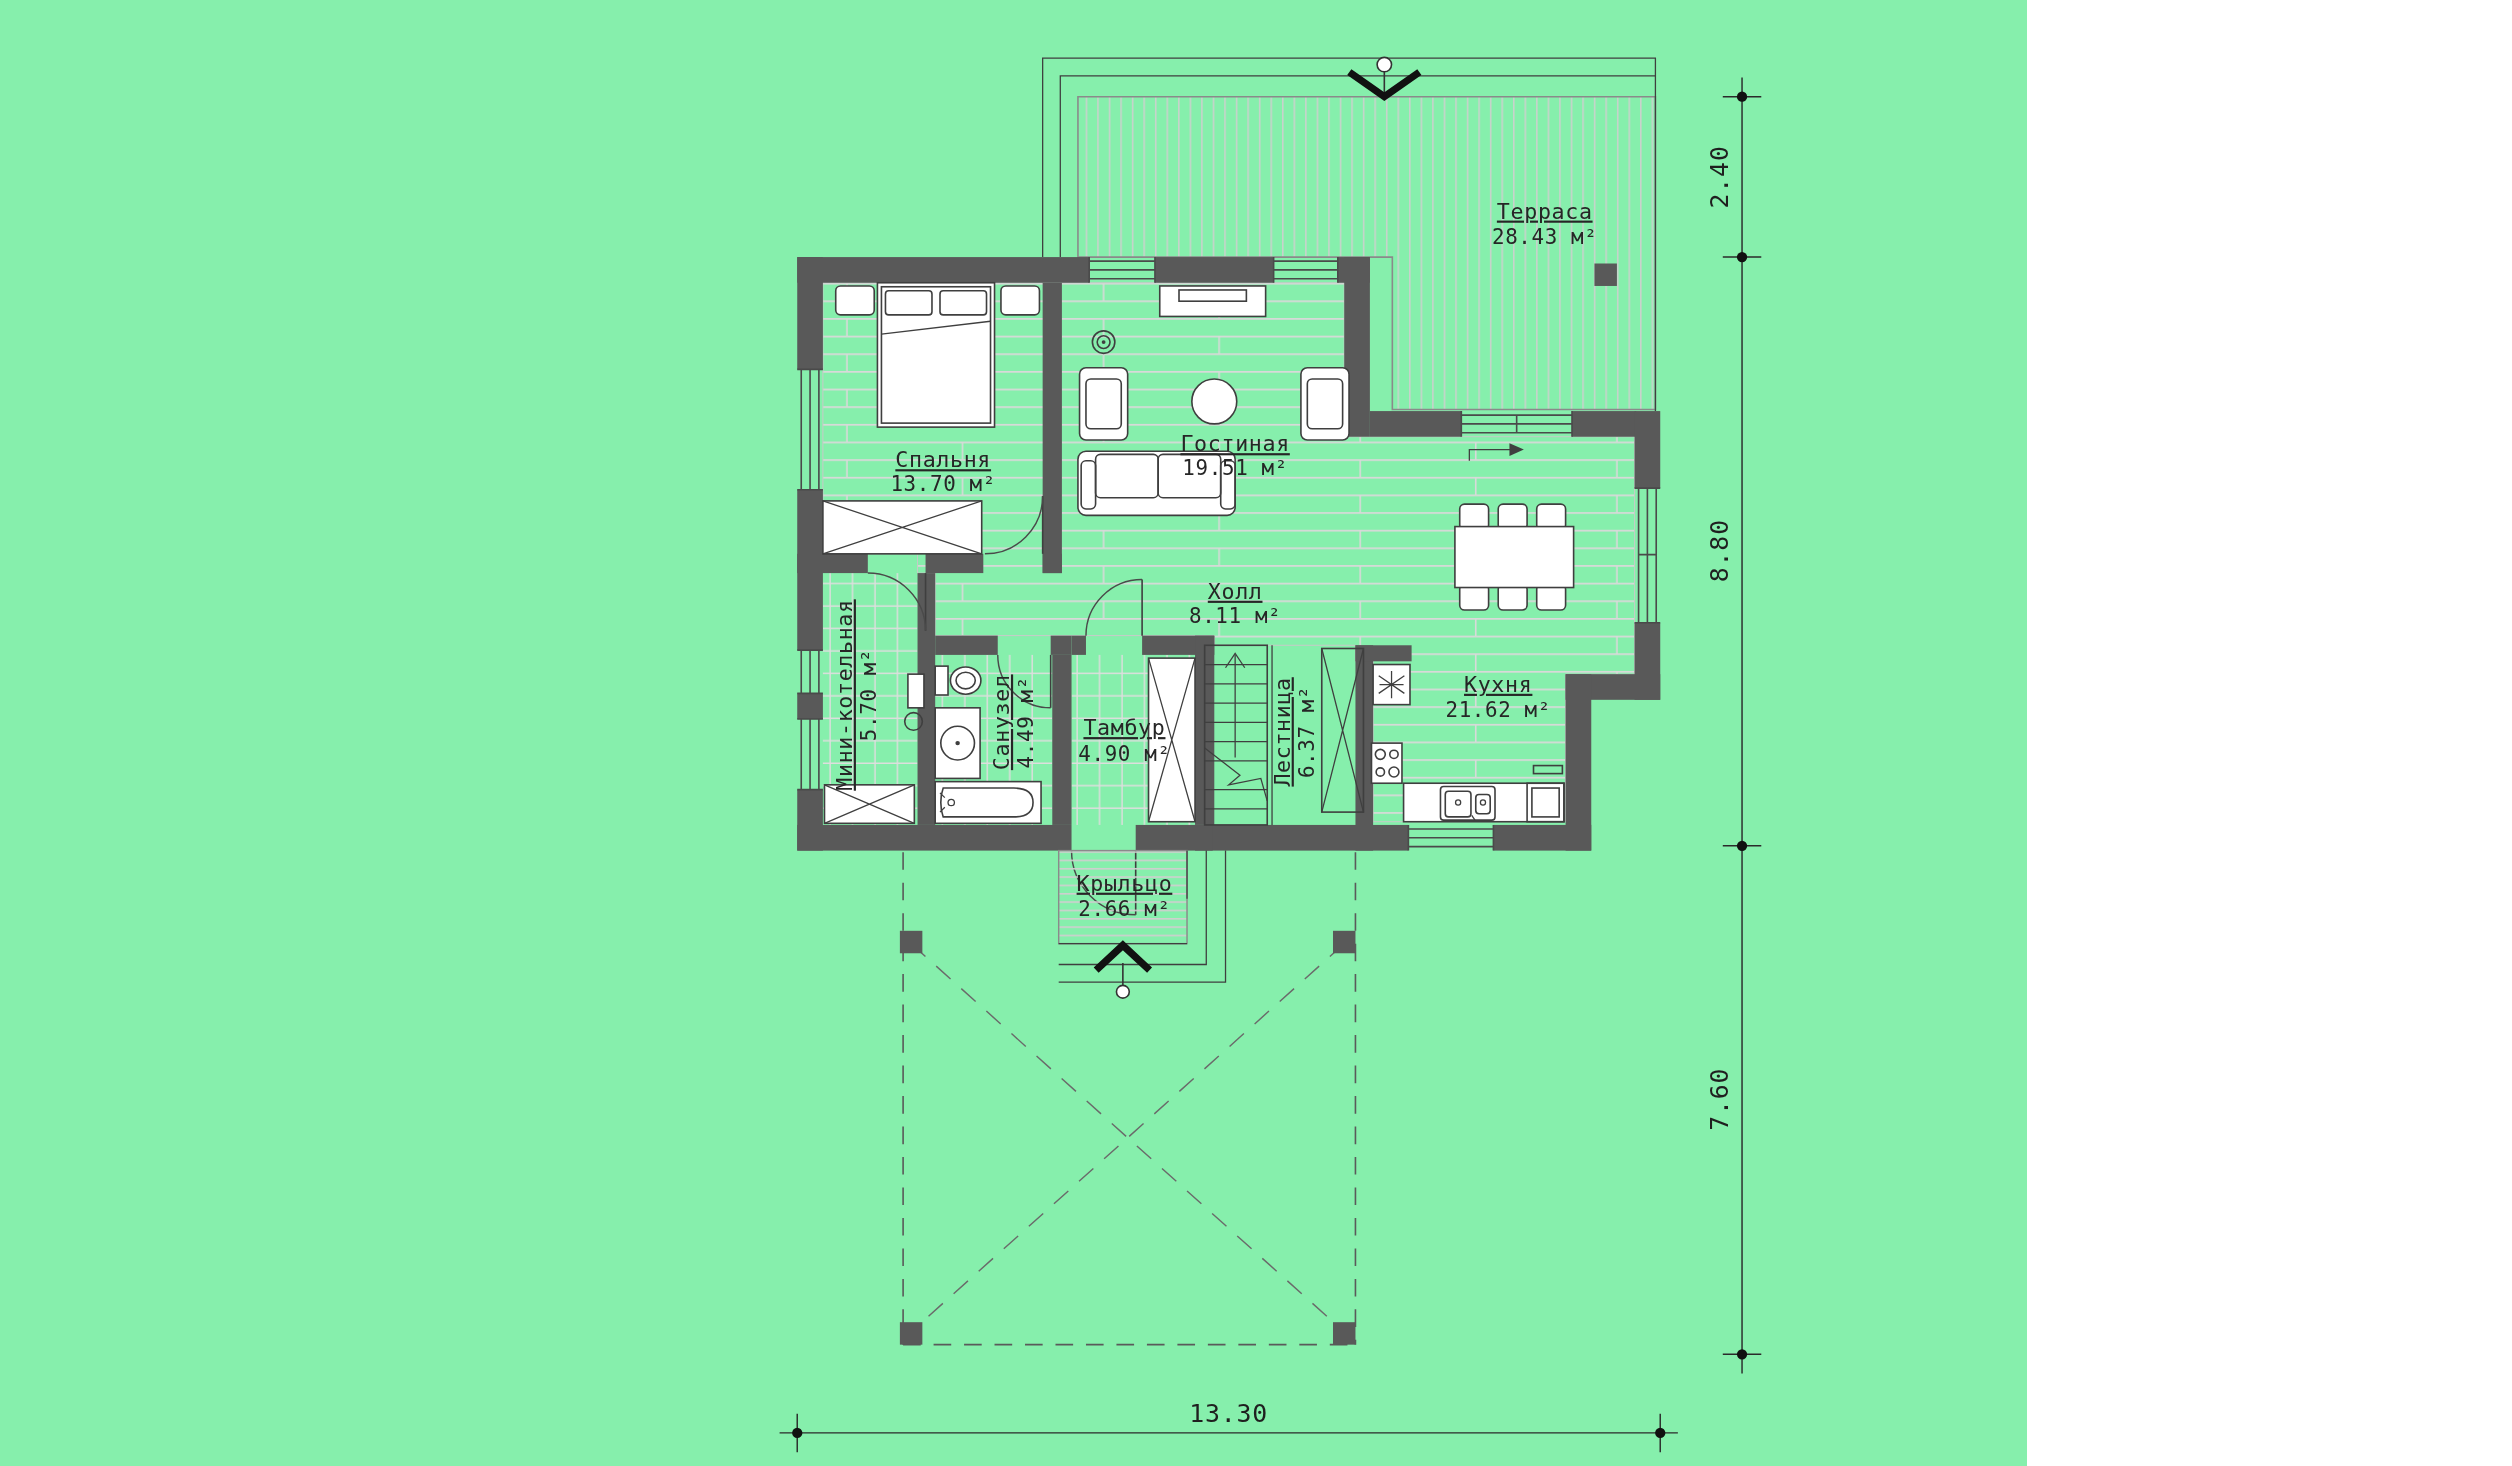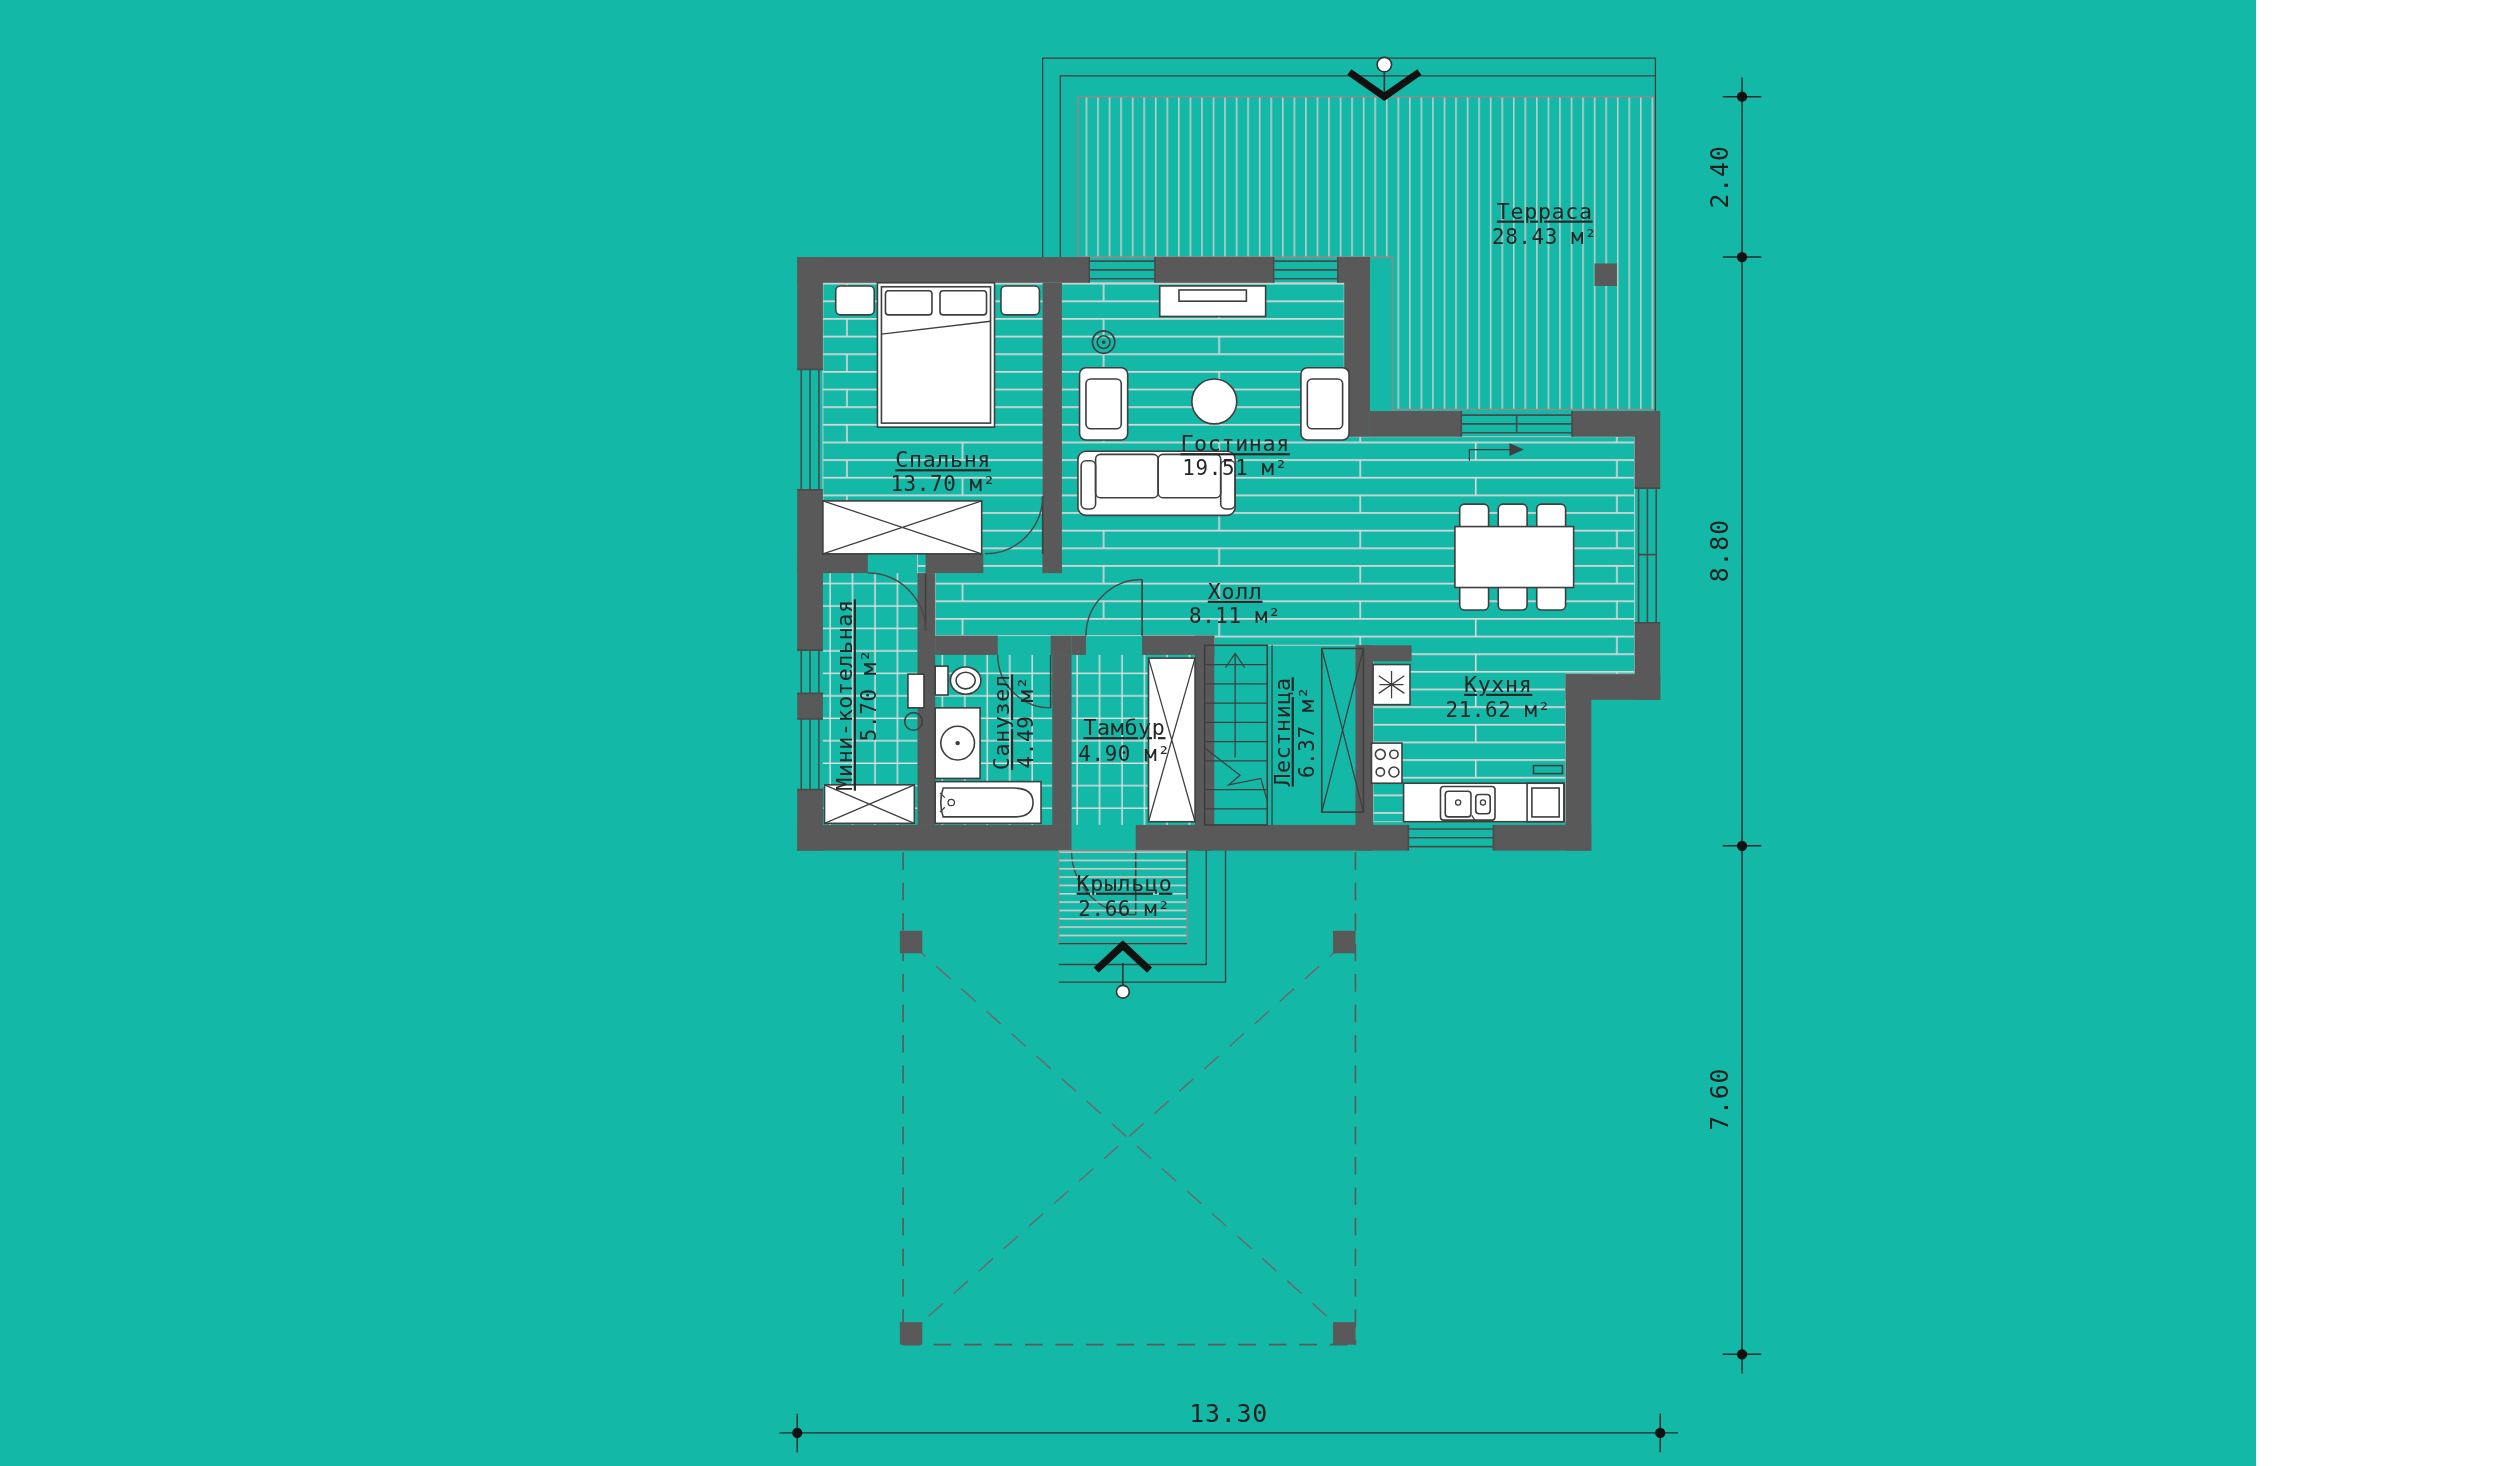--- a/index.html
+++ b/index.html
@@ -1,16 +1,16 @@
 <!DOCTYPE html>
 <html style="--color-wall: #595959; --color-line: #3f3f3f; --color-floor-line: #d9d9d9;font-size:9.1px"><head>
 <meta charset="utf-8">
 <style>
   html,body{margin:0;padding:0;background:#ffffff;}
-  .canvas{width:2256px;height:1467px;background:#14b8a6;overflow:hidden;}
+  .canvas{width:2027px;height:1467px;background:#86efac;overflow:hidden;}
   svg{display:block;}
   text{font-family:"DejaVu Sans Mono","DejaVu Sans",monospace;fill:#262626;}
   .room-name{font-size:13.5px;text-decoration:underline;letter-spacing:.4px;}
   .room-area{font-size:13px;letter-spacing:.4px;}
   .dim-text{font-size:15.5px;letter-spacing:.5px;fill:#1f1f1f;}
   .wall{fill:var(--color-wall,#595959);}
   .thin{stroke:#3f3f3f;stroke-width:1;fill:none;}
   .thin2{stroke:#3f3f3f;stroke-width:.8;fill:none;}
   .furn{stroke:#3f3f3f;stroke-width:1;fill:#ffffff;}
   .furnNF{stroke:#3f3f3f;stroke-width:1;fill:none;}

